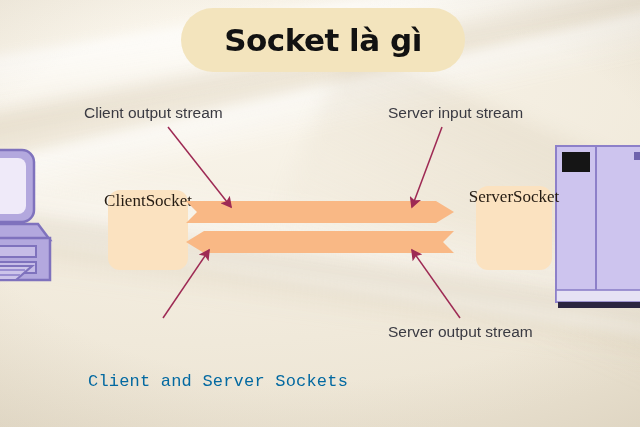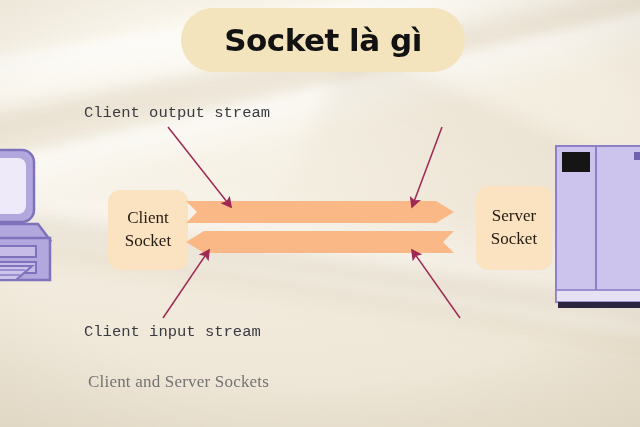--- a/index.html
+++ b/index.html
@@ -75,59 +75,57 @@
   
   .client-pc { position: absolute; left: -14px; top: 148px; width: 104px; height: 136px; }
   .server-rack { position: absolute; left: 552px; top: 140px; width: 96px; height: 175px; }
 
   
   .socket-box {
     position: absolute;
     background: #fbe2c0;
     border-radius: 12px;
     display: flex;
-    flex-direction: column;
-    align-items: center;
     justify-content: center;
     color: #241b12;
     font-family: "Liberation Serif", serif;
     font-size: 17px;
     line-height: 1.35;
   }
   #client-socket-box { left: 108px; top: 190px; width: 80px; height: 80px; }
   #server-socket-box { left: 476px; top: 186px; width: 76px; height: 84px; }
 
   
   .ribbon { position: absolute; }
   #ribbon-top    { left: 186px; top: 201px;  width: 268px; height: 22px; }
   #ribbon-bottom { left: 186px; top: 231px;  width: 268px; height: 22px; }
 
   
   .stream-label {
     position: absolute;
-    font-family: Liberation Mono, monospace;
+    font-family: Liberation Sans, sans-serif;
     font-size: 15.5px;
     color: #3a3a42;
     white-space: nowrap;
   }
   #label-client-output { left: 84px;  top: 104px; }
   #label-server-input  { left: 388px; top: 104px; }
   #label-client-input  { left: 84px;  top: 323px; }
   #label-server-output { left: 388px; top: 323px; }
 
   .leader-layer { position: absolute; inset: 0; pointer-events: none; }
 
   
   .caption {
     position: absolute;
     left: 88px; top: 372px;
-    font-family: Liberation Serif, serif;
+    font-family: Liberation Mono, monospace;
     font-size: 17px;
     font-weight: 400;
-    color: #737373;
+    color: #0369a1;
     letter-spacing: .2px;
     white-space: nowrap;
   }
 </style>
 </head>
 <body>
 
 <div id="page">
 
   <div class="bg-base"></div>
@@ -205,17 +203,18 @@
       <g stroke="#9e2a54" stroke-width="1.5" fill="none" marker-end="url(#ah)">
         <line x1="168" y1="127" x2="231" y2="207"></line>
         <line x1="442" y1="127" x2="412" y2="207"></line>
         <line x1="163" y1="318" x2="209" y2="250"></line>
         <line x1="460" y1="318" x2="412" y2="250"></line>
       </g>
     </svg>
   </div>
 
   <div class="stream-label" id="label-client-output">Client output stream</div>
-  <div class="stream-label" id="label-client-input">Client input stream</div>
+  <div class="stream-label" id="label-server-input">Server input stream</div>
+  <div class="stream-label" id="label-server-output">Server output stream</div>
 
   <div class="caption">Client and Server Sockets</div>
 
 </div>
 
 </body></html>

